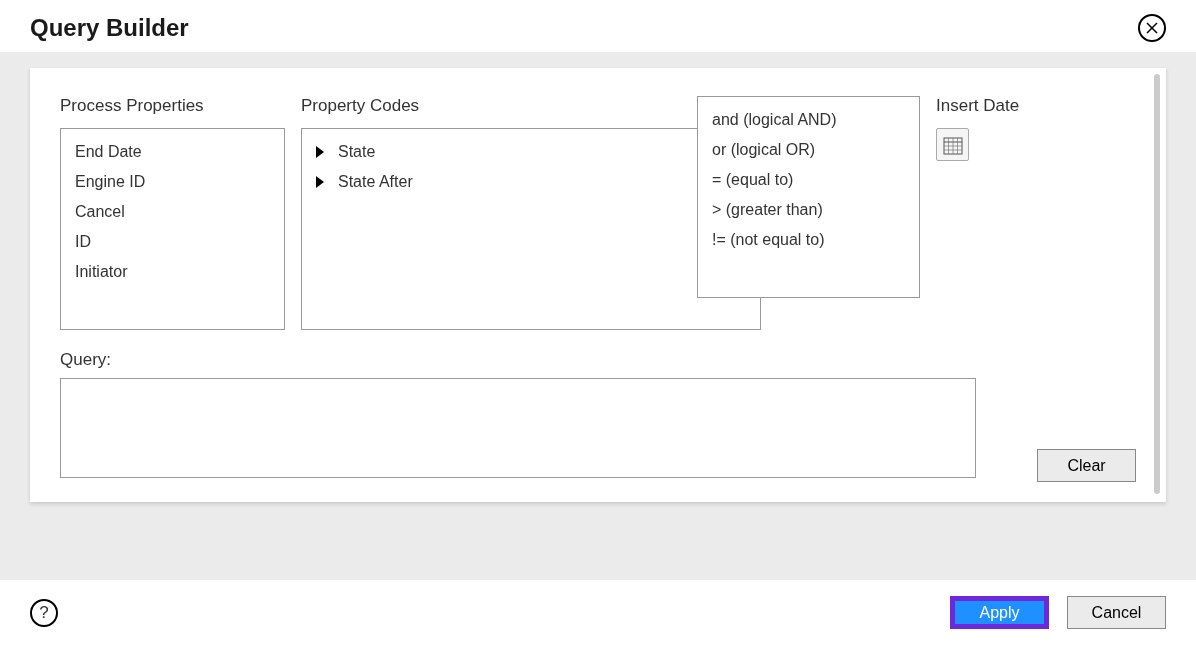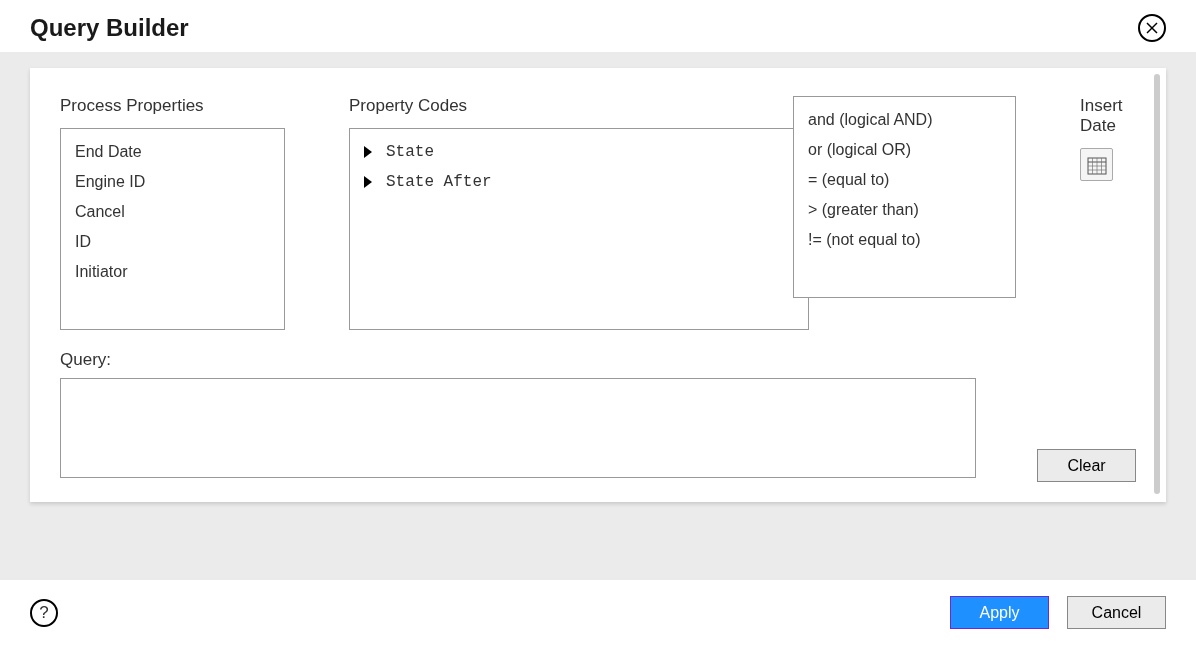--- a/index.html
+++ b/index.html
@@ -66,21 +66,21 @@
       position: absolute;
       right: 6px;
       top: 6px;
       width: 6px;
       height: 420px;
       background: #ccc;
       border-radius: 3px;
     }
     .columns {
       display: flex;
-      gap: 64px;
+      gap: 16px;
       margin-bottom: 20px;
     }
     .column {
       display: flex;
       flex-direction: column;
     }
     .col-header {
       font-size: 17px;
       font-weight: 400;
       color: #333;
@@ -112,21 +112,21 @@
     .tree-caret {
       width: 0;
       height: 0;
       border-top: 6px solid transparent;
       border-bottom: 6px solid transparent;
       border-left: 8px solid #000;
     }
     .col-process { width: 225px; }
     .col-process .listbox { width: 225px; height: 202px; }
     .col-codes { width: 380px; }
-    .col-codes .listbox { width: 460px; height: 202px; font-family: Liberation Mono, monospace; }
+    .col-codes .listbox { width: 460px; height: 202px; }
     .col-operators { width: 223px; }
     .col-operators .listbox { width: 223px; height: 202px; }
     .col-date { width: 100px; }
     .date-btn {
       width: 33px;
       height: 33px;
       border: 1px solid #aaa;
       background: #f5f5f5;
       cursor: pointer;
       display: flex;
@@ -201,21 +201,21 @@
       font-size: 17px;
       font-weight: 500;
     }
     .footer-right {
       display: flex;
       gap: 18px;
     }
     .apply-btn {
       width: 99px;
       height: 33px;
-      border: 1px solid #6d28d9;
+      border: 5px solid #6d28d9;
       background: #1e90ff;
       color: #fff;
       font-size: 16px;
       font-weight: 300;
       cursor: pointer;
       font-family: inherit;
     }
     .cancel-btn {
       width: 99px;
       height: 33px;

